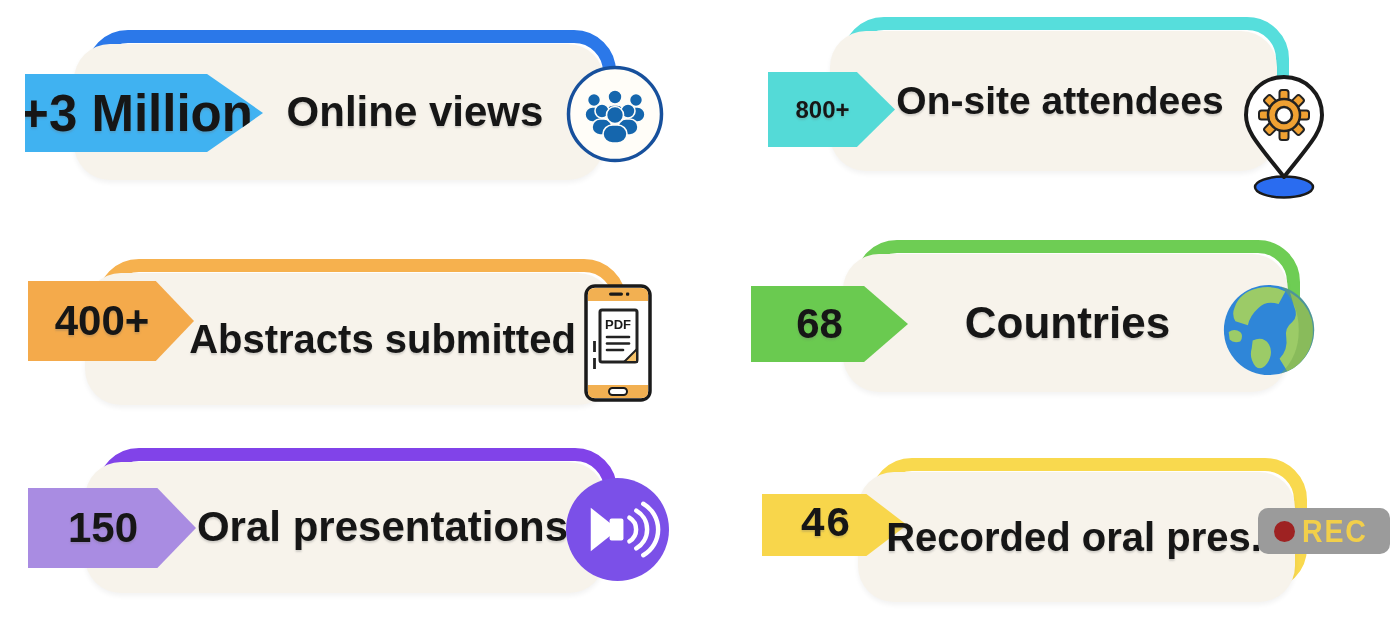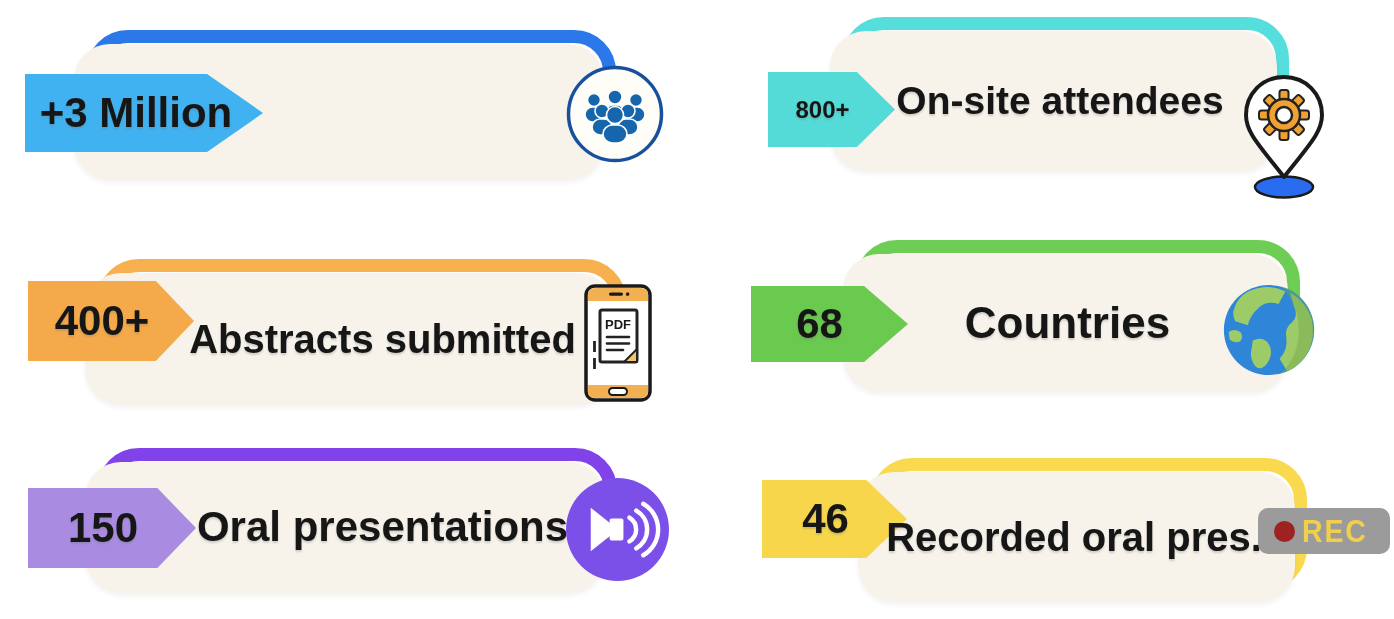--- a/index.html
+++ b/index.html
@@ -30,21 +30,21 @@
     text-shadow:0 2px 2px rgba(110,110,110,0.28);
   }
   .icon{position:absolute;}
   .icon svg{display:block;width:100%;height:100%;}
 
   
   .u1 .outline{left:86px;top:30px;width:530px;height:136px;}
   .u1 .cardbg {left:74px;top:44px;width:530px;height:136px;}
   .u1 .arrow  {left:25px;top:74px;width:238px;height:78px;padding-right:16px;box-sizing:border-box;
                clip-path:polygon(0 0,76.5% 0,100% 50%,76.5% 100%,0 100%);}
-  .u1 .value  {font-size:42px;}
+  .u1 .value  {font-size:51px;}
   .u1 .label  {left:265px;top:84px;width:300px;height:56px;font-size:42px;}
   .u1 .icon   {left:565px;top:64px;width:100px;height:100px;}
 
   
   .u2 .outline{left:842px;top:17px;width:447px;height:140px;}
   .u2 .cardbg {left:830px;top:31px;width:447px;height:140px;}
   .u2 .arrow  {left:768px;top:72px;width:127px;height:75px;padding-right:18px;box-sizing:border-box;
                clip-path:polygon(0 0,70% 0,100% 50%,70% 100%,0 100%);}
   .u2 .value  {font-size:24px;}
   .u2 .label  {left:895px;top:73px;width:330px;height:56px;font-size:39px;}
@@ -73,22 +73,22 @@
   .u5 .cardbg {left:85px;top:462px;width:520px;height:131px;}
   .u5 .arrow  {left:28px;top:488px;width:168px;height:80px;padding-right:18px;box-sizing:border-box;
                clip-path:polygon(0 0,77% 0,100% 50%,77% 100%,0 100%);}
   .u5 .value  {font-size:42px;}
   .u5 .label  {left:200px;top:499px;width:365px;height:56px;font-size:42px;}
   .u5 .icon   {left:566px;top:478px;width:103px;height:103px;}
 
   
   .u6 .outline{left:870px;top:458px;width:437px;height:132px;}
   .u6 .cardbg {left:858px;top:472px;width:437px;height:130px;}
-  .u6 .arrow  {left:762px;top:480px;width:145px;height:78px;padding-right:18px;box-sizing:border-box;
-               clip-path:polygon(0 0,72% 0,100% 50%,72% 100%,0 100%);}
+  .u6 .arrow  {left:762px;top:494px;width:145px;height:62px;padding-right:18px;box-sizing:border-box;
+               clip-path:polygon(0 0,72% 0,100% 50%,72% 100%,0 100%);font-family:Liberation Mono, monospace;}
   .u6 .value  {font-size:42px;}
   .u6 .label  {left:898px;top:509px;width:352px;height:56px;font-size:40px;}
   .u6 .icon   {left:1258px;top:508px;width:132px;height:46px;}
 
   
   .rec-badge{
     width:100%;height:100%;box-sizing:border-box;background:#9b9b9b;border-radius:10px;
     display:flex;align-items:center;justify-content:center;gap:7px;padding:0 8px;
   }
   .rec-dot{width:21px;height:21px;border-radius:50%;background:#9e2222;flex:0 0 auto;}
@@ -101,20 +101,21 @@
 <body>
 
 <div id="stage">
 
   <div class="unit u1" style="--accent: #2b78e9; --arrow: #40b2f1;">
     <div class="outline"></div>
     <div class="cardbg"></div>
     <div class="arrow">
       <span class="value">+3 Million</span>
     </div>
+    <div class="label">Online views</div>
     <div class="icon">
       <svg viewBox="0 0 100 100">
         <circle cx="50" cy="50" r="46.5" fill="#fffdf8" stroke="#17509c" stroke-width="3.5"></circle>
         <g fill="#1566ad" stroke="#fffdf8" stroke-width="1.6">
           <circle cx="29" cy="36" r="6.5"></circle>
             <rect x="20" y="43" width="18" height="15" rx="7.5"></rect>
           <circle cx="71" cy="36" r="6.5"></circle>
             <rect x="62" y="43" width="18" height="15" rx="7.5"></rect>
           <circle cx="50" cy="33" r="7"></circle>
             <rect x="40" y="41" width="20" height="16" rx="8"></rect>

